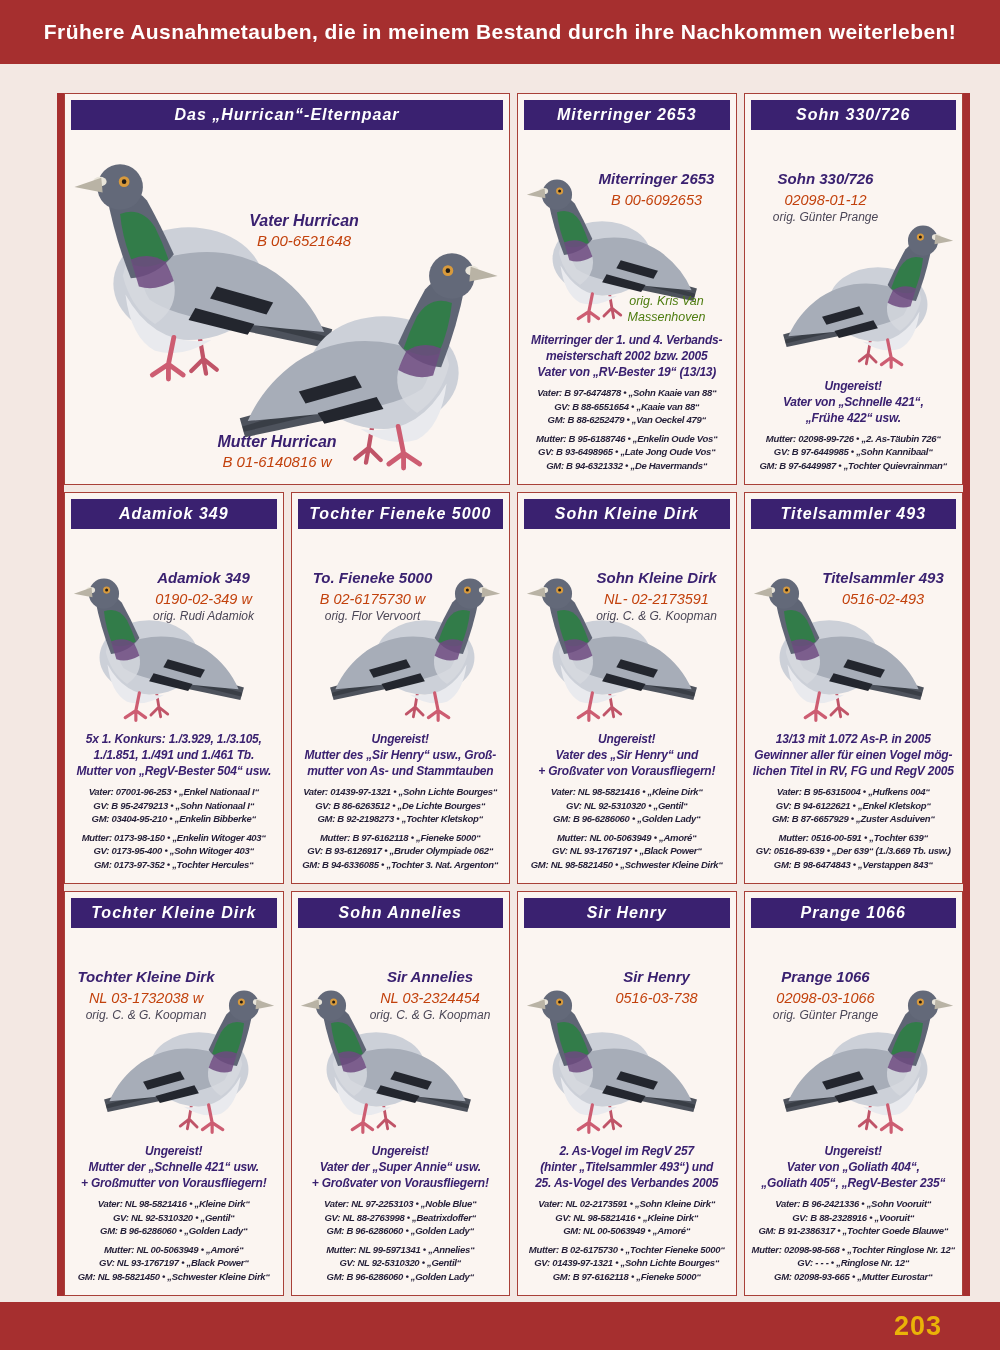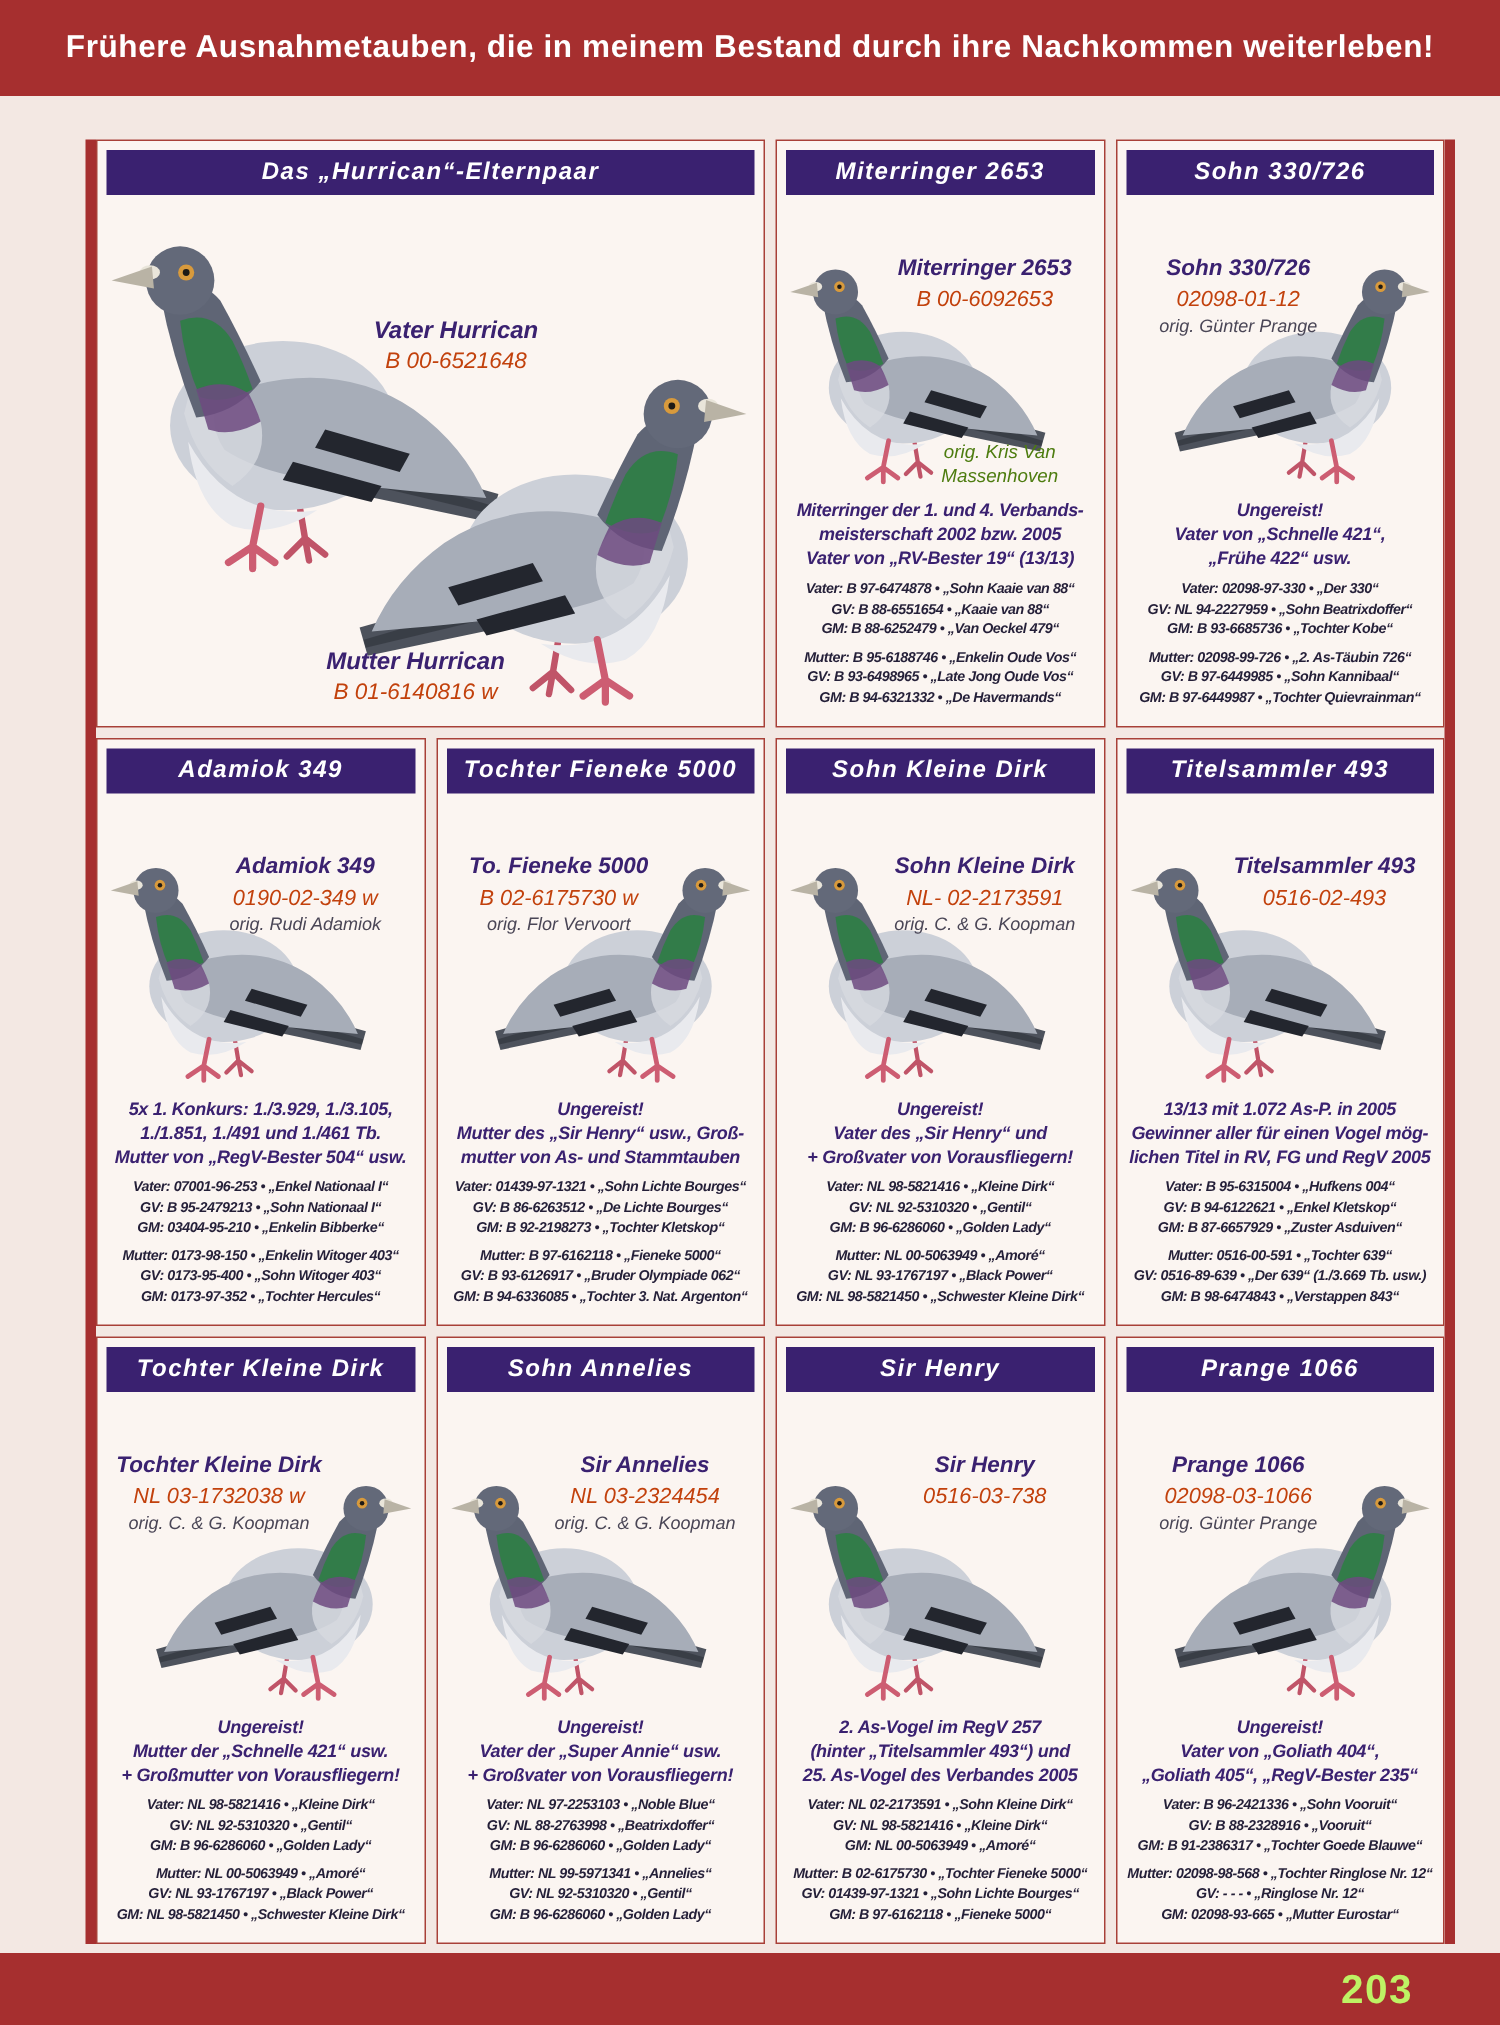--- a/index.html
+++ b/index.html
@@ -77,21 +77,21 @@
   .wide .pigeon-b{position:absolute;bottom:-2px;right:-8px;width:282px;transform:scaleX(-1);}
   .wide .name-vater{position:absolute;top:78px;left:128px;width:210px;text-align:center;}
   .wide .name-mutter{position:absolute;bottom:8px;left:96px;width:220px;text-align:center;}
   .wide .pigeon-name{font-size:16px;}
   .wide .ring-number{font-size:15px;}
   
   .bottombar{
     position:absolute;left:0;right:0;bottom:0;height:48px;background:#a62f2f;
     display:flex;align-items:center;justify-content:flex-end;padding-right:58px;box-sizing:border-box;
   }
-  .page-number{color:#bef264;font-weight:bold;font-size:27px;letter-spacing:1px;}
+  .page-number{color:#eab308;font-weight:bold;font-size:27px;letter-spacing:1px;}
 </style>
 </head>
 <body>
 
 <svg width="0" height="0" style="position:absolute" aria-hidden="true">
   <symbol id="pigeon-shape" viewBox="0 0 210 190">
     <path d="M110 118 L202 144 L198 158 L112 140 Z" fill="#4d525c"></path>
     <path d="M110 124 L200 150 L199 154 L111 133 Z" fill="#2a2d34" opacity="0.55"></path>
     <g stroke="#c05468" stroke-width="3.2" stroke-linecap="round" fill="none">
       <path d="M103 148 L106 166 M106 166 L97 175 M106 166 L108 177 M106 166 L116 174"></path>
@@ -187,25 +187,20 @@
       </div>
 
     </div>
     <div class="achievement">
           <div class="line">Ungereist!</div>
           <div class="line">Vater von „Schnelle 421“,</div>
           <div class="line">„Frühe 422“ usw.</div>
         </div>
     <div class="ped">
       <div class="ped-group">
-            <div class="line">Vater: 02098-97-330 • „Der 330“</div>
-            <div class="line">GV: NL 94-2227959 • „Sohn Beatrixdoffer“</div>
-            <div class="line">GM: B 93-6685736 • „Tochter Kobe“</div>
-          </div>
-      <div class="ped-group">
             <div class="line">Mutter: 02098-99-726 • „2. As-Täubin 726“</div>
             <div class="line">GV: B 97-6449985 • „Sohn Kannibaal“</div>
             <div class="line">GM: B 97-6449987 • „Tochter Quievrainman“</div>
           </div>
     </div>
   </div>
 
   <div class="card facing-left">
     <div class="card-title">Adamiok 349</div>
     <div class="photo">

